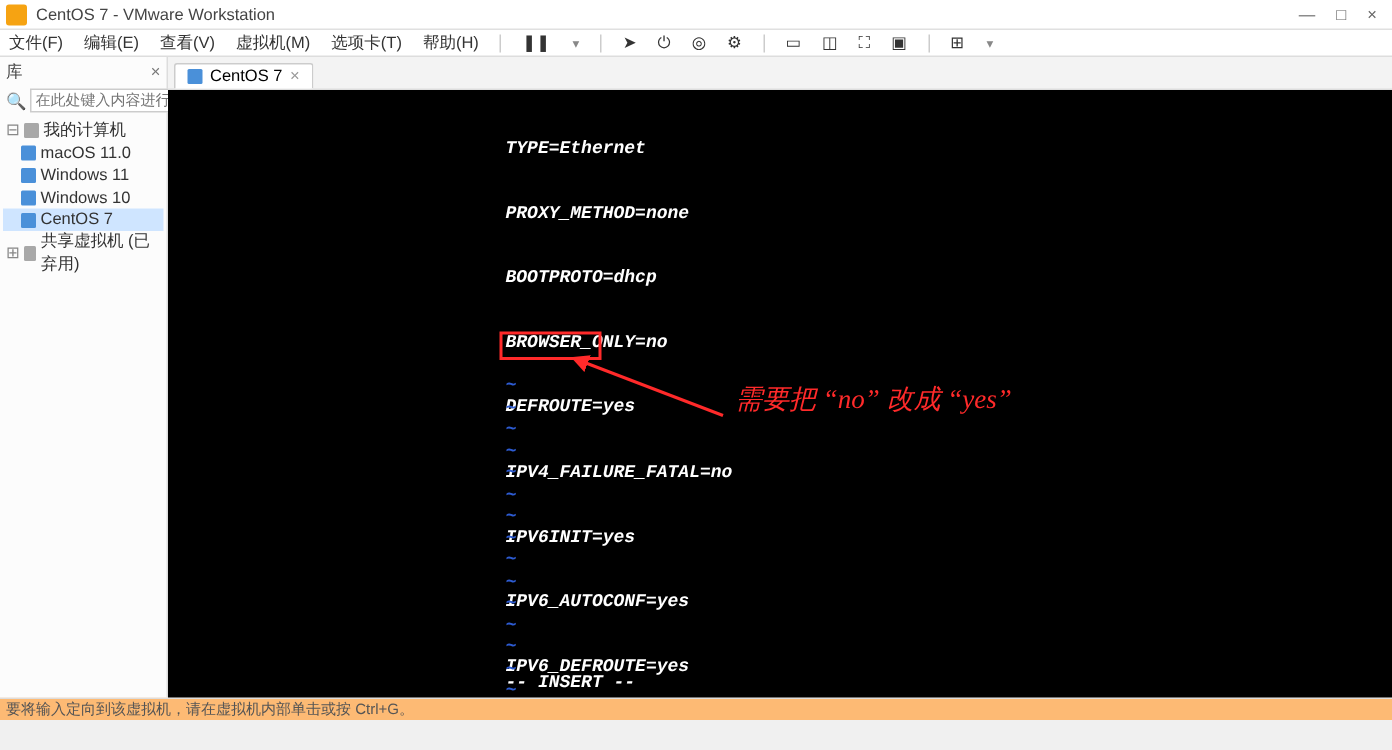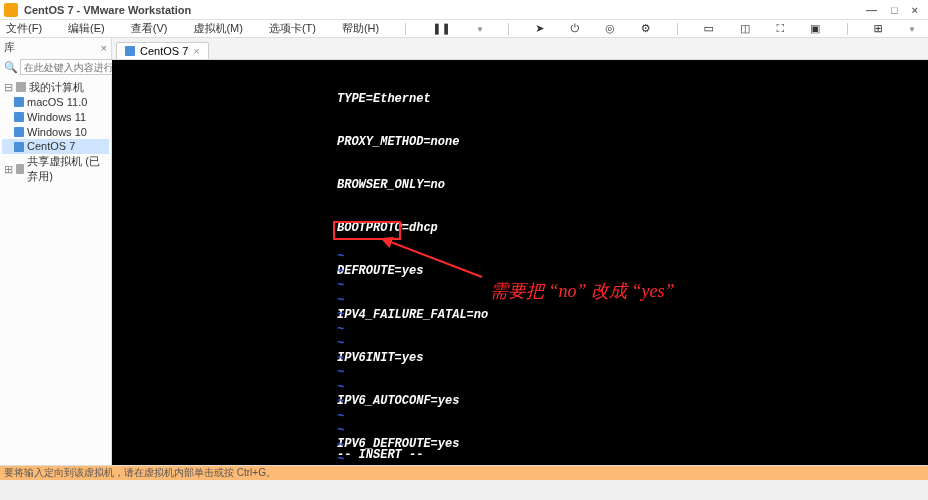--- a/index.html
+++ b/index.html
@@ -1,22 +1,22 @@
 <!DOCTYPE html>
 <html><head>
 <meta charset="utf-8">
 <style>
   * { margin: 0; padding: 0; box-sizing: border-box; }
   html, body { width: 928px; height: 500px; font-family: "Microsoft YaHei", Tahoma, sans-serif; font-size: 11px; background: #f0f0f0; overflow: hidden; }
-  .titlebar { height: 20px; background: #fff; display: flex; align-items: center; padding: 0 4px; border-bottom: 1px solid #e0e0e0; font-weight: bold; }
+  .titlebar { height: 20px; background: #fff; display: flex; align-items: center; padding: 0 4px; border-bottom: 1px solid #e0e0e0; }
   .titlebar .appicon { width: 14px; height: 14px; background: #f6a312; border-radius: 2px; margin-right: 6px; display:flex; align-items:center; justify-content:center; }
   .titlebar .title { flex: 1; color: #444; }
   .winctrls { display: flex; gap: 14px; padding-right: 6px; color: #666; }
   .winctrls span { cursor: default; }
-  .menubar { height: 18px; background: #fff; display: flex; align-items: center; padding: 0 6px; gap: 26px; color: #333; border-bottom: 1px solid #ddd; }
+  .menubar { height: 18px; background: #fff; display: flex; align-items: center; padding: 0 6px; gap: 14px; color: #333; border-bottom: 1px solid #ddd; }
   .menubar span { white-space: nowrap; }
   .body { display: flex; height: calc(500px - 20px - 18px - 20px - 15px); }
   .statusbar { height: 15px; background: #fdba74; border-top: 1px solid #ddd; font-size: 10px; color: #555; display:flex; align-items:center; padding:0 4px; }
   .sidebar { width: 112px; background: #fcfcfc; border-right: 1px solid #ddd; display:flex; flex-direction:column; }
   .sidebar-hdr { display:flex; align-items:center; justify-content:space-between; padding: 2px 4px; color:#444; }
   .sidebar-hdr .x { color:#777; }
   .searchwrap { padding: 2px 4px; display:flex; align-items:center; gap:2px; }
   .searchwrap input { flex:1; height:16px; font-size:10px; border:1px solid #ccc; padding:0 3px; background:#fff; }
   .searchwrap .mag { width:14px; color:#888; text-align:center; }
   .tree { padding: 3px 2px; font-size: 11px; color:#333; line-height: 1.35; }
@@ -126,22 +126,22 @@
         <span class="vmico" style="width:10px;height:10px;background:#4a90d9;display:inline-block;border-radius:1px;"></span>
         <span>CentOS 7</span>
         <span class="tabx">×</span>
       </div>
     </div>
 
     <div class="terminal">
       <div class="term-content">
         <span class="line">TYPE=Ethernet</span>
         <span class="line">PROXY_METHOD=none</span>
+        <span class="line">BOOTPROTO=dhcp</span>
         <span class="line">BROWSER_ONLY=no</span>
-        <span class="line">BOOTPROTO=dhcp</span>
         <span class="line">DEFROUTE=yes</span>
         <span class="line">IPV4_FAILURE_FATAL=no</span>
         <span class="line">IPV6INIT=yes</span>
         <span class="line">IPV6_AUTOCONF=yes</span>
         <span class="line">IPV6_DEFROUTE=yes</span>
         
         
         
         
         
@@ -155,21 +155,21 @@
       </div>
 
       <svg class="arrow" style="left:270px; top:175px;" width="110" height="50">
         <defs>
             <marker id="ah" markerWidth="8" markerHeight="8" refX="2" refY="3" orient="auto">
               <path d="M0,0 L6,3 L0,6 Z" fill="#ff2a2a"></path>
             </marker>
           </defs>
         <line x1="100" y1="42" x2="6" y2="6" stroke="#ff2a2a" stroke-width="2" marker-end="url(#ah)"></line>
       </svg>
-      <div class="annot" style="left:378px; top:219px;text-align:right;">需要把 “no” 改成 “yes”</div>
+      <div class="annot" style="left:378px; top:194px;text-align:right;">需要把 “no” 改成 “yes”</div>
 
       <div class="insertline">-- INSERT --</div>
     </div>
   </div>
 </div>
 
 <div class="statusbar">
   <span>要将输入定向到该虚拟机，请在虚拟机内部单击或按 Ctrl+G。</span>
 </div>
 

